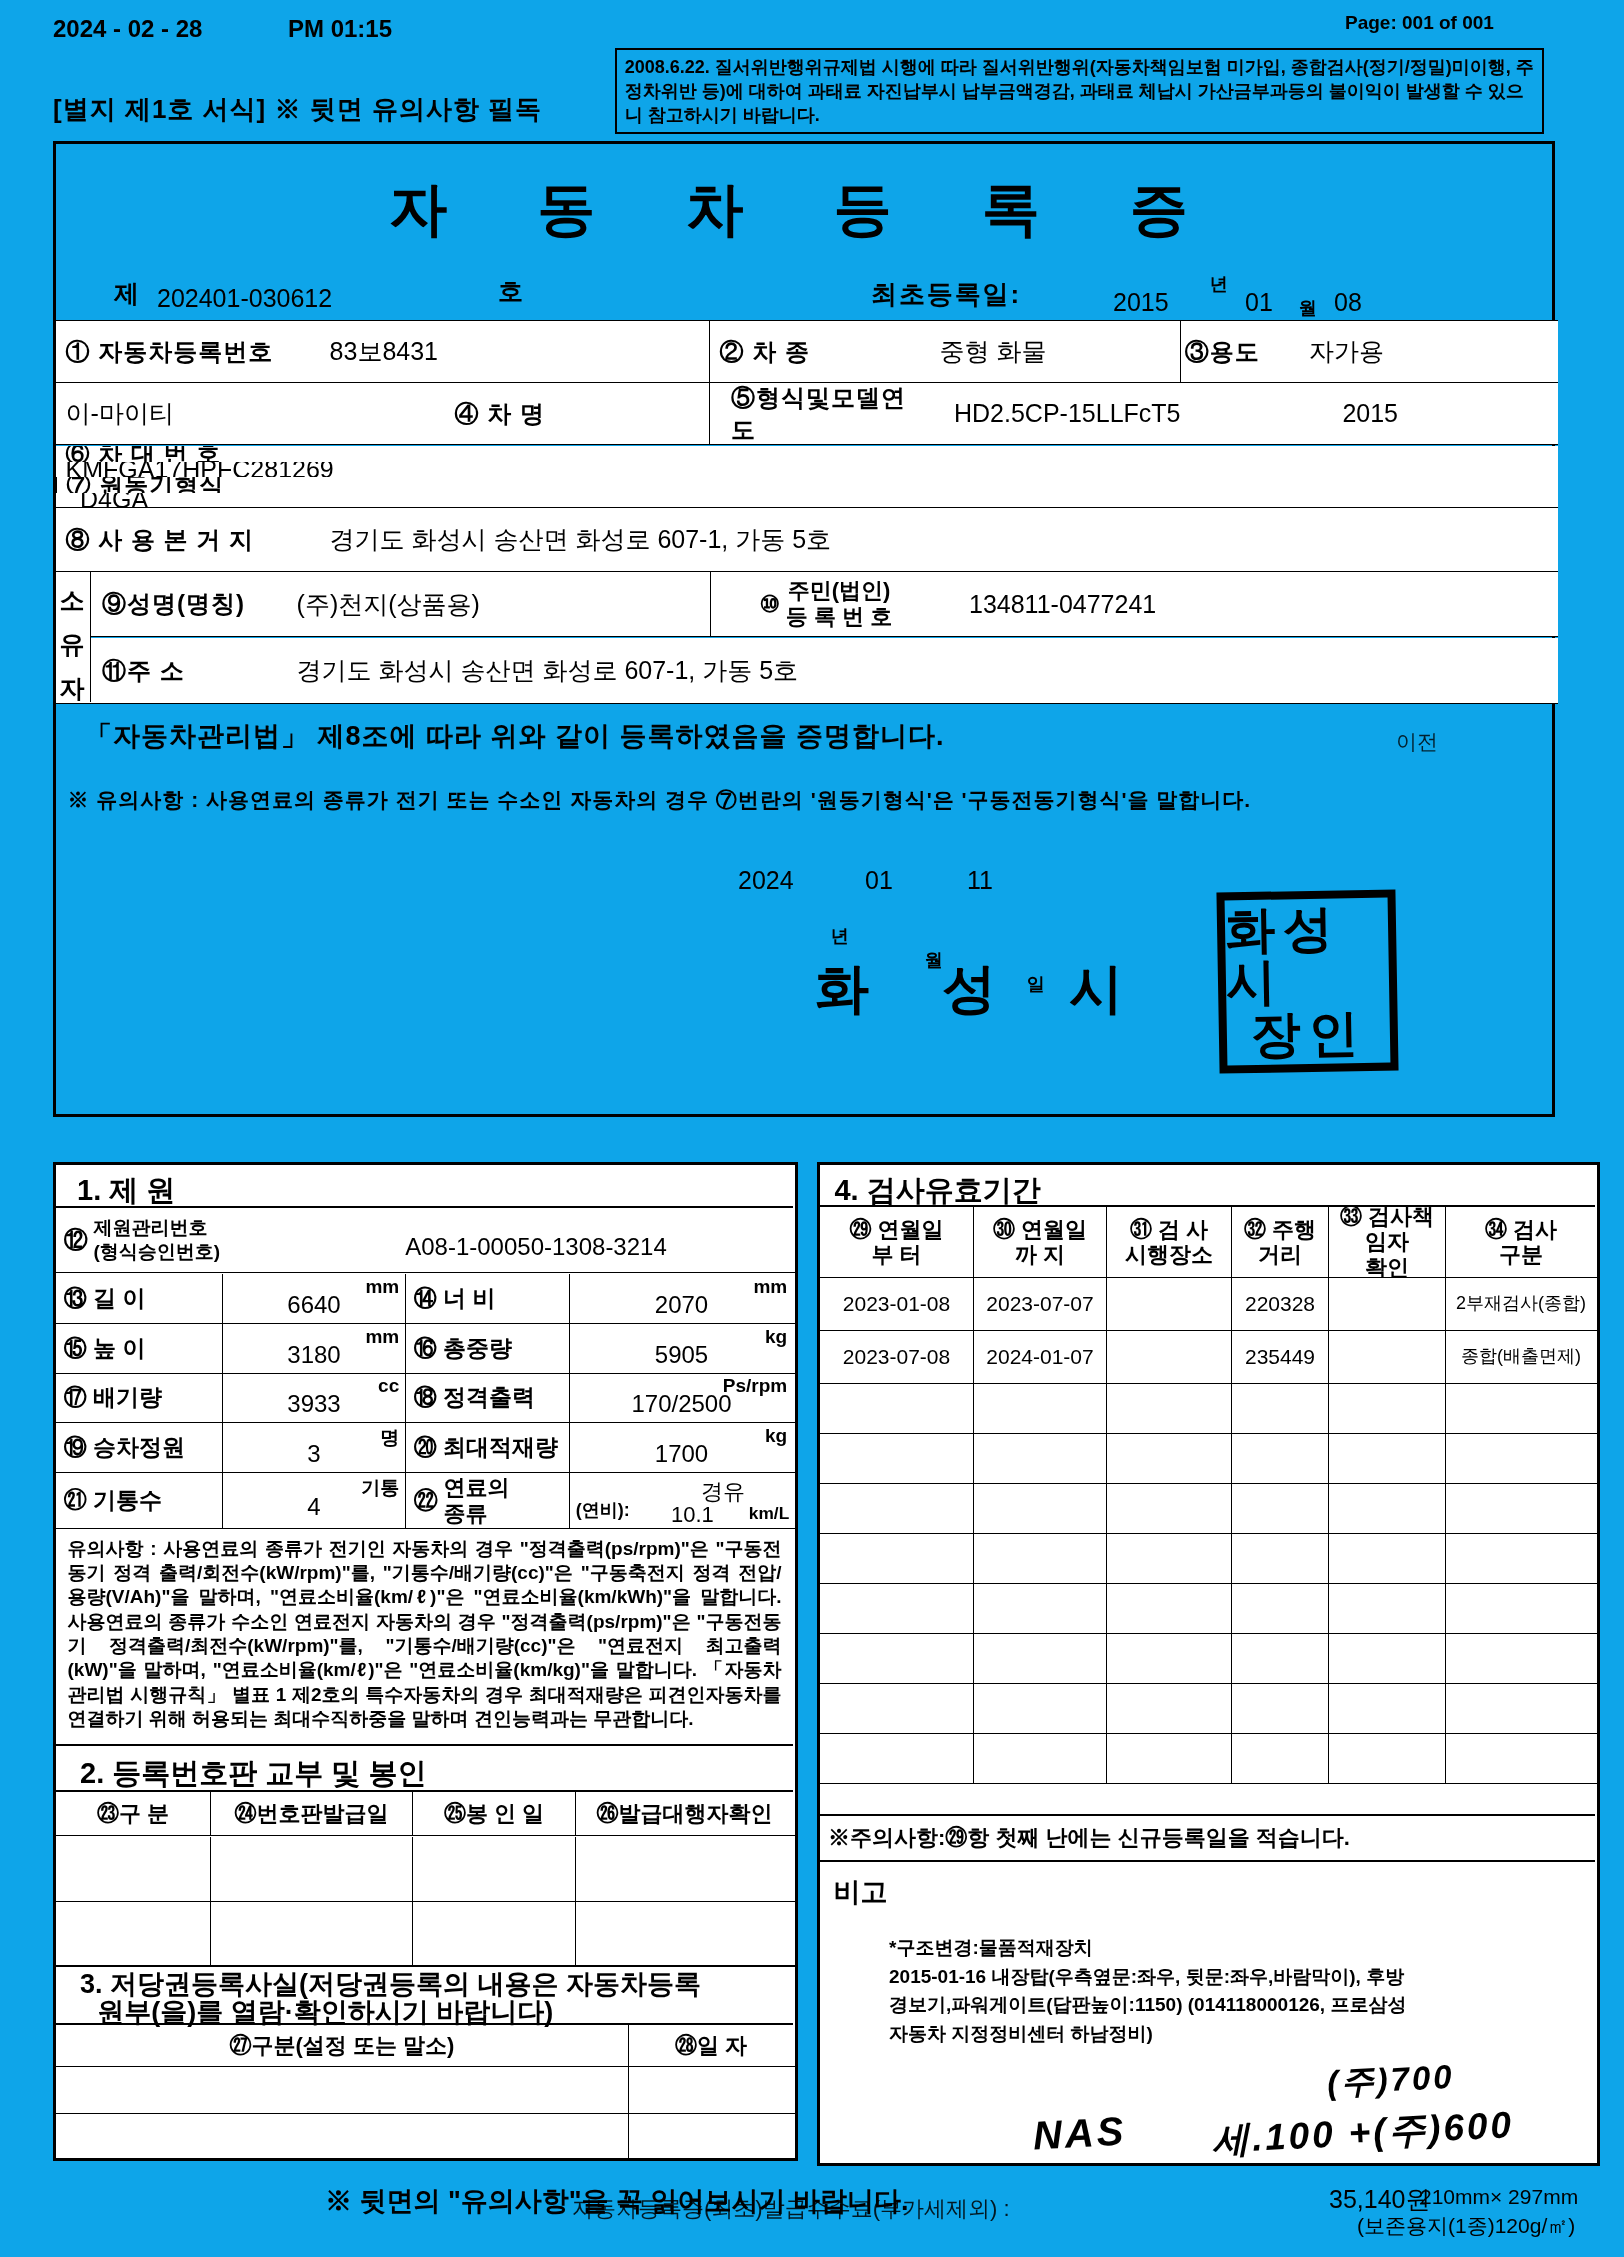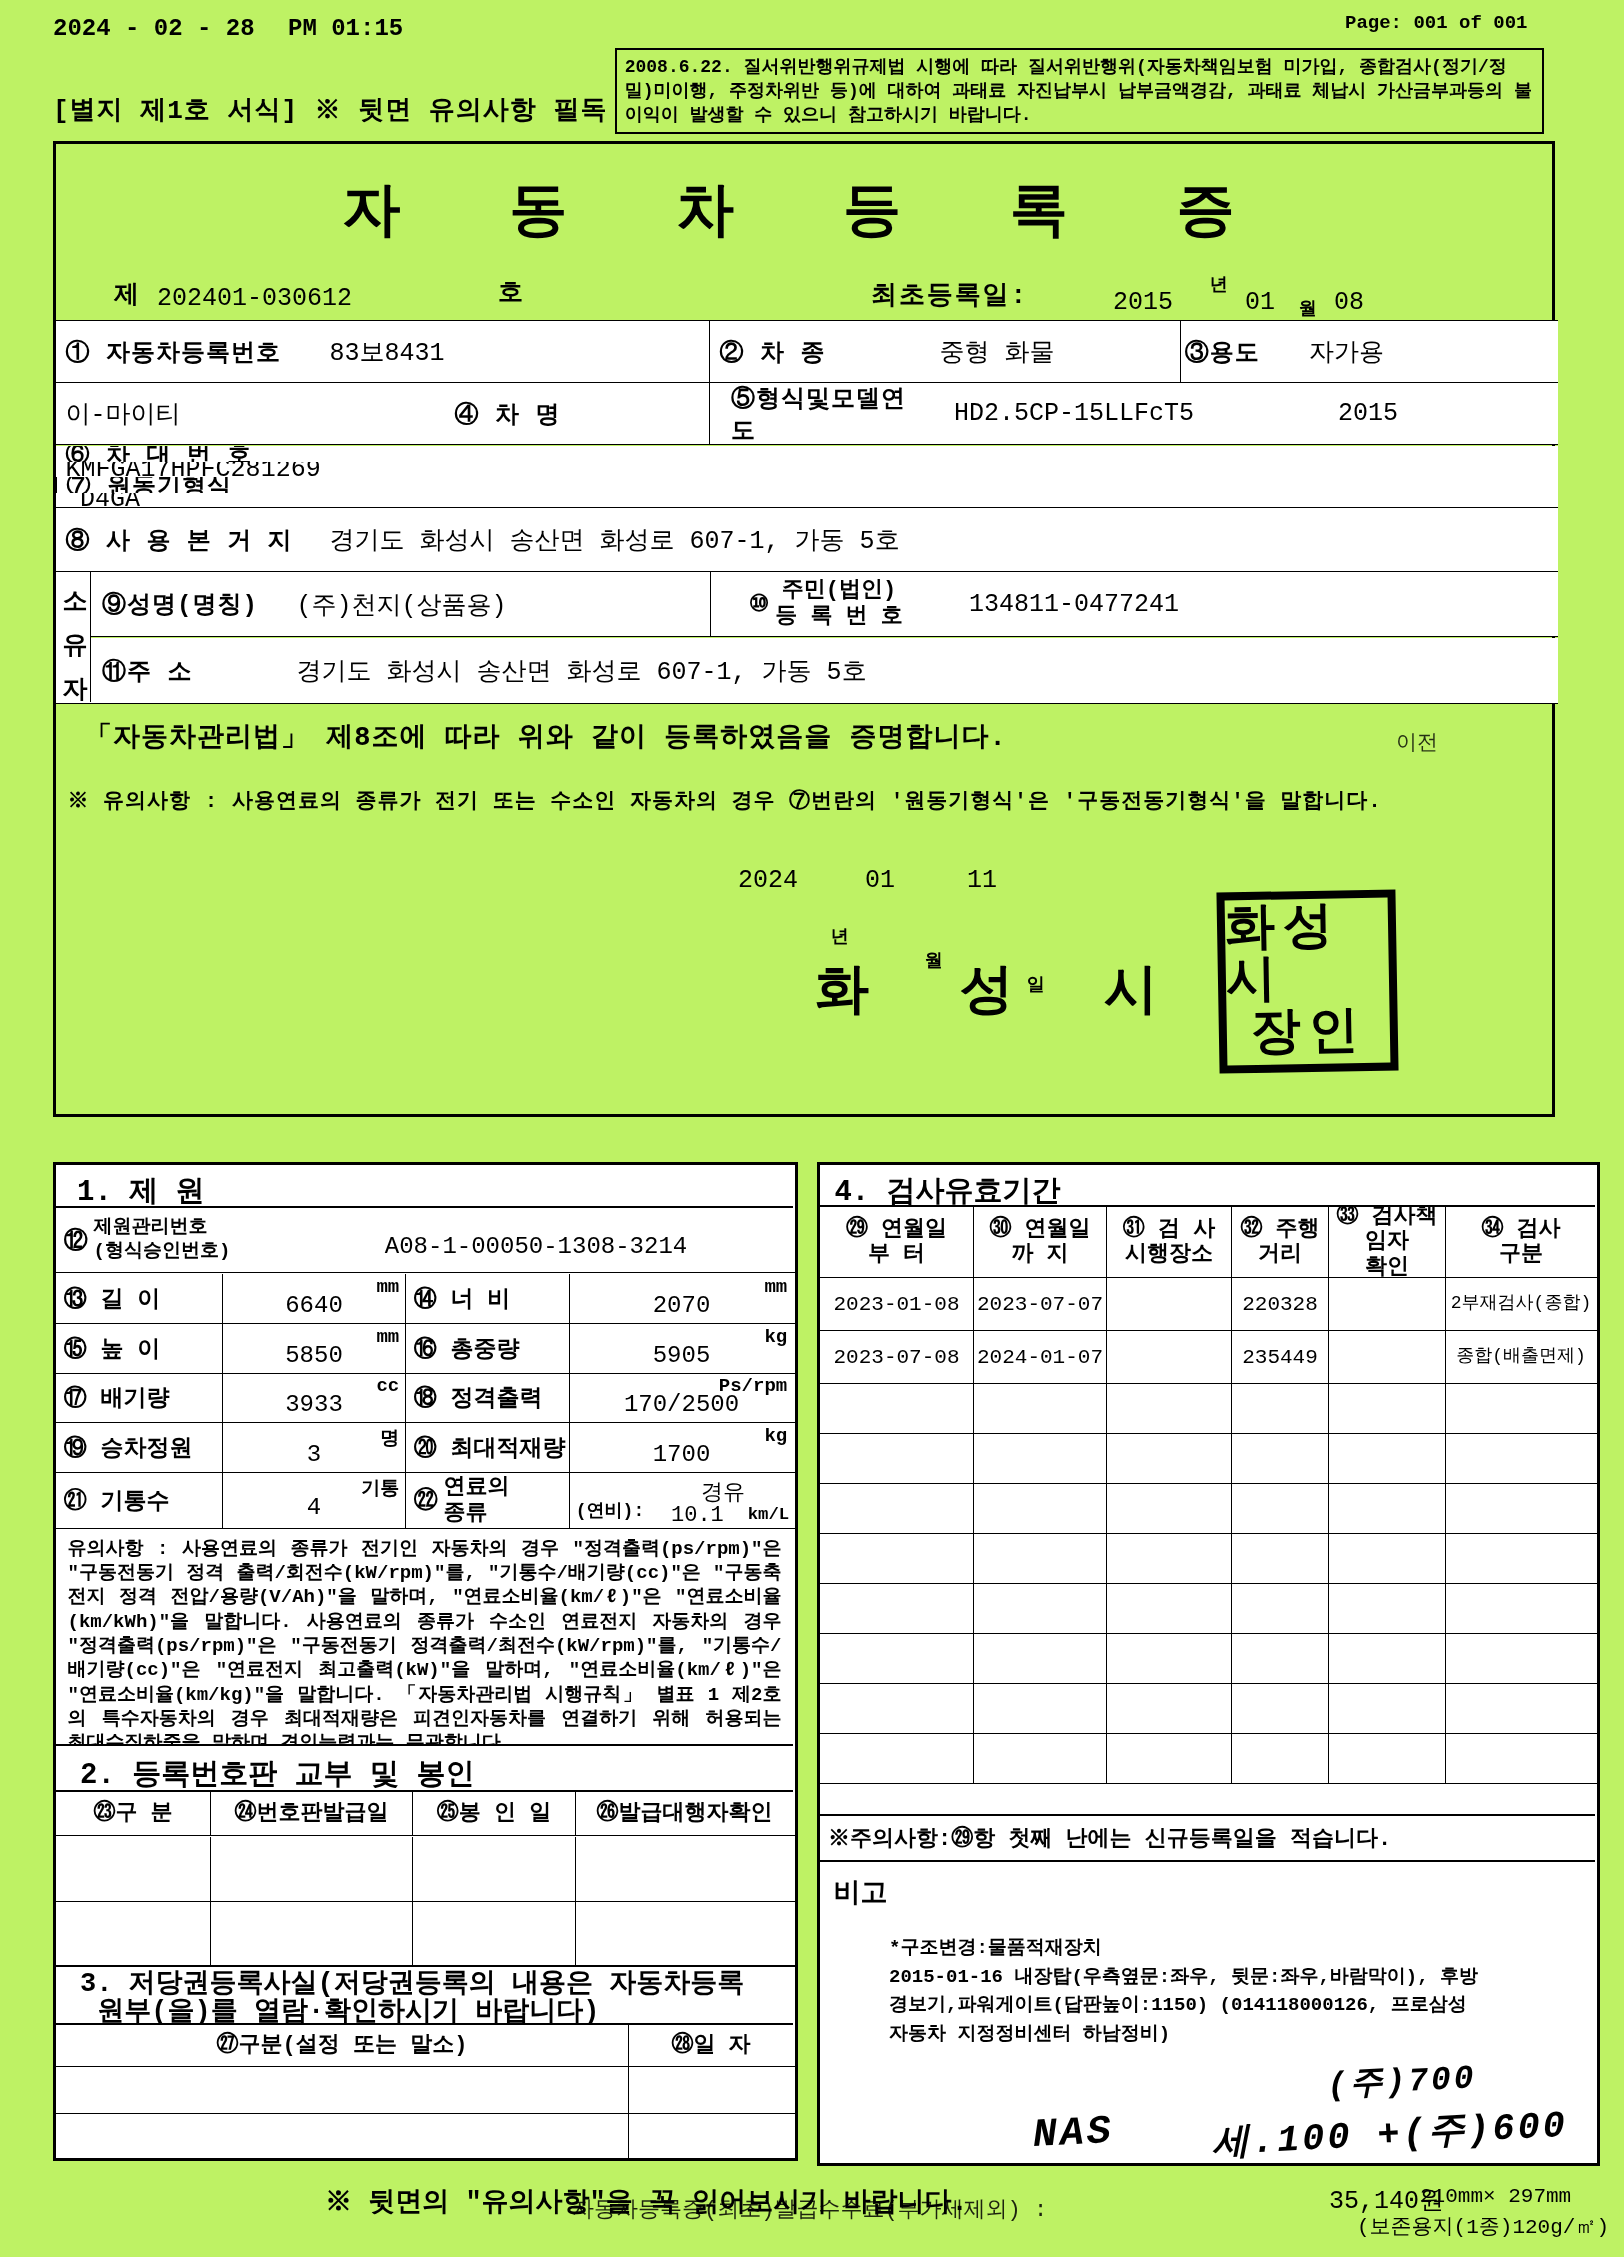--- a/index.html
+++ b/index.html
@@ -1,17 +1,17 @@
 <!DOCTYPE html>
 <html><head>
 <meta charset="utf-8">
 <style>
   html,body{margin:0;padding:0;background:#e8e8e8;}
-  .page{position:relative;width:1625px;height:2258px;background:#bef264;color:#000;
-        font-family:Liberation Mono, monospace;overflow:hidden;}
+  .page{position:relative;width:1625px;height:2258px;background:#0ea5e9;color:#000;
+        font-family:Liberation Sans, sans-serif;overflow:hidden;}
   .abs{position:absolute;}
   .preline{white-space:pre-line;}
   .bx{box-sizing:border-box;}
   
   .cert{border:3.8px solid #000;}
   .mrow{position:absolute;left:0;display:flex;width:1502px;border-bottom:1.9px solid #000;box-sizing:border-box;background:#fff;}
   .cell{box-sizing:border-box;display:flex;align-items:center;padding-left:9.6px;overflow:hidden;}
   .lab{font-weight:bold;font-size:24px;letter-spacing:1px;}
   .val{font-size:25px;}
   .bl{border-left:1.9px solid #000;}
@@ -152,21 +152,21 @@
       <div class="scell slab bl" style="width:164px">⑭ 너  비</div>
       <div class="scell bl" style="width:224px">
         <span class="sval">2070</span>
         <span class="sunit">mm</span>
       </div>
     </div>
 
     <div class="srow" style="top:159px;height:50px;">
       <div class="scell slab" style="width:166px">⑮ 높  이</div>
       <div class="scell bl" style="width:183px">
-        <span class="sval">5850</span>
+        <span class="sval">3180</span>
         <span class="sunit">mm</span>
       </div>
       <div class="scell slab bl" style="width:164px">⑯ 총중량</div>
       <div class="scell bl" style="width:224px">
         <span class="sval">5905</span>
         <span class="sunit">kg</span>
       </div>
     </div>
 
     <div class="srow" style="top:208px;height:50px;">

